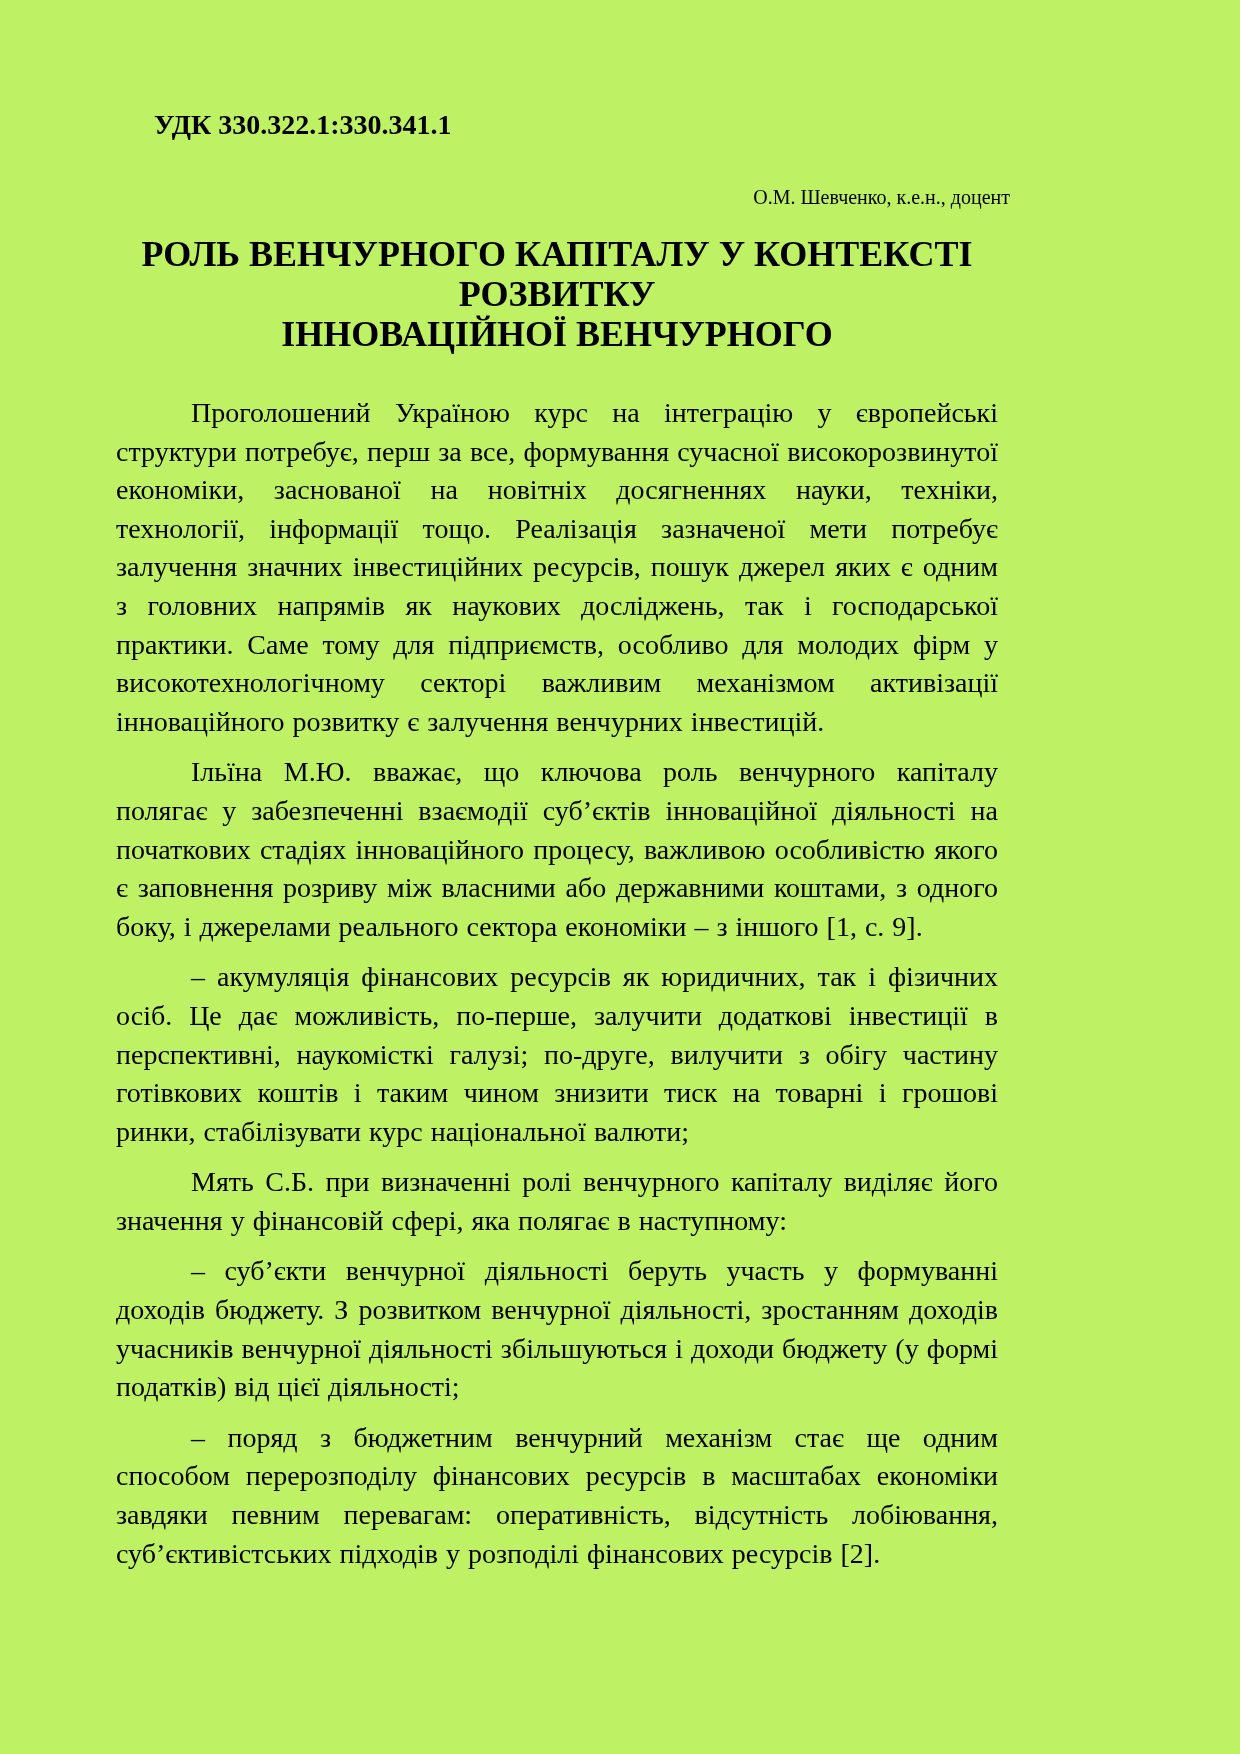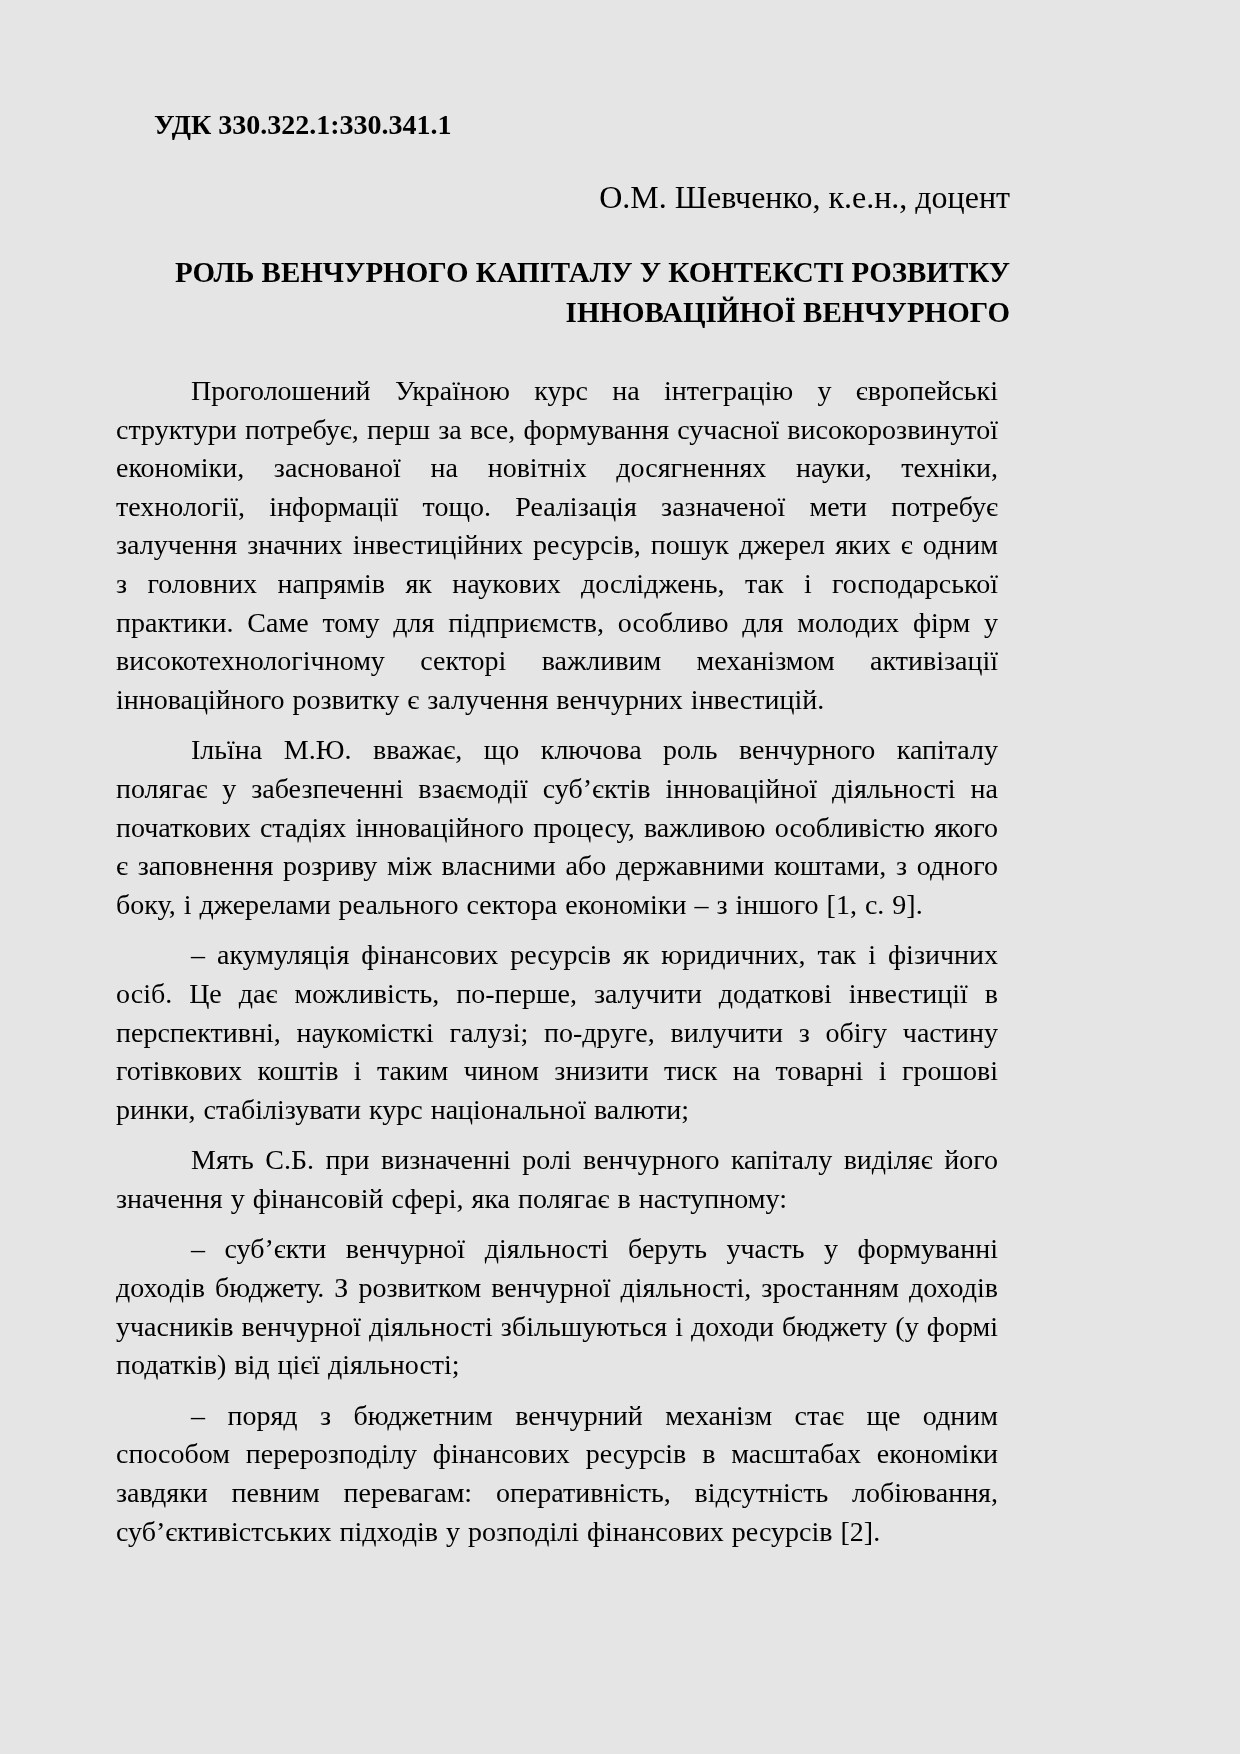--- a/index.html
+++ b/index.html
@@ -12,41 +12,41 @@
     height: 1754px;
     font-family: "Liberation Serif", "DejaVu Serif", serif;
     color: #000000;
     overflow: hidden;
   }
   .page {
     box-sizing: border-box;
     width: 1240px;
     height: 1754px;
     padding: 106px 230px 40px 104px;
-    background: #e5e5e5;
+    background: #bef264;
   }
   .udc {
     font-weight: bold;
     font-size: 28px;
     line-height: 38px;
     padding-left: 50px;
     margin: 0 0 34px 0;
   }
   .byline {
     text-align: right;
-    font-size: 32px;
+    font-size: 20px;
     line-height: 38px;
     margin: 0;
   }
   .title {
-    text-align: right;
+    text-align: center;
     font-weight: bold;
-    font-size: 29px;
+    font-size: 36px;
     line-height: 40px;
-    margin: 36px 0 40px 0;
+    margin: 18px 0 40px 0;
   }
   .body-text p {
     margin: 12px;
     font-size: 28px;
     line-height: 38.6px;
     text-align: justify;
     text-indent: 75px;
     word-spacing: 1px;
   }
 </style>

